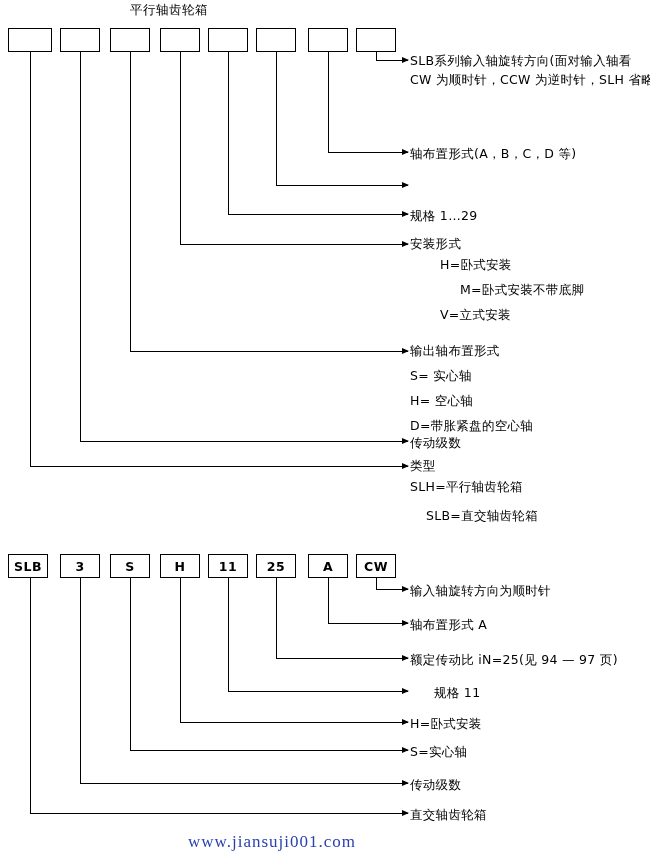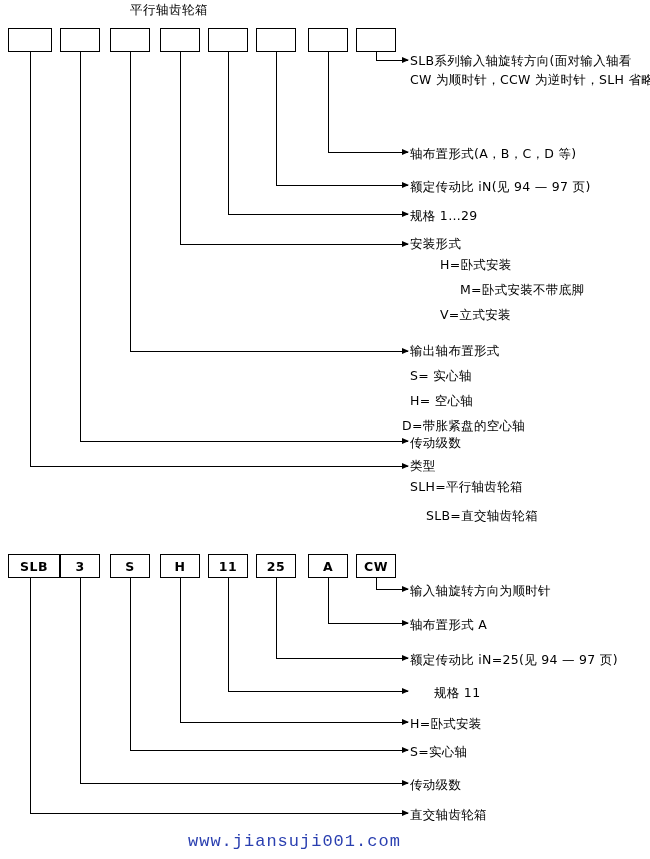--- a/index.html
+++ b/index.html
@@ -56,21 +56,21 @@
     position: absolute;
     font-size: 12.5px;
     line-height: 1.55;
     white-space: nowrap;
     letter-spacing: 0.3px;
   }
   .watermark {
     position: absolute;
     left: 188px;
     top: 832px;
-    font-family: Liberation Mono, monospace;
+    font-family: Liberation Serif, serif;
     font-size: 17px;
     color: #2a3fb0;
     letter-spacing: 1px;
   }
   .arrowhead {
     position: absolute;
     width: 0;
     height: 0;
     border-top: 3.5px solid transparent;
     border-bottom: 3.5px solid transparent;
@@ -104,23 +104,20 @@
   <div class="vline" style="left:328px; top:52px; height:100px;"></div>
   <div class="hline" style="left:328px; top:152px; width:80px;"></div>
   <div class="arrowhead" style="left:402px; top:148.5px;"></div>
   <div class="note" style="left:410px; top:144px;">
     <div>轴布置形式(A，B，C，D 等)</div>
   </div>
 
   <div class="vline" style="left:276px; top:52px; height:133px;"></div>
   <div class="hline" style="left:276px; top:185px; width:132px;"></div>
   <div class="arrowhead" style="left:402px; top:181.5px;"></div>
-  <div class="note" style="left:410px; top:177px;">
-    <div>额定传动比 iN(见 94 — 97 页)</div>
-  </div>
 
   <div class="vline" style="left:228px; top:52px; height:162px;"></div>
   <div class="hline" style="left:228px; top:214px; width:180px;"></div>
   <div class="arrowhead" style="left:402px; top:210.5px;"></div>
   <div class="note" style="left:410px; top:206px;">
     <div>规格 1…29</div>
   </div>
 
   <div class="vline" style="left:180px; top:52px; height:192px;"></div>
   <div class="hline" style="left:180px; top:244px; width:228px;"></div>
@@ -132,40 +129,40 @@
     <div style="margin-left:38px; margin-top:8px;">V=立式安装</div>
   </div>
 
   <div class="vline" style="left:130px; top:52px; height:299px;"></div>
   <div class="hline" style="left:130px; top:351px; width:278px;"></div>
   <div class="arrowhead" style="left:402px; top:347.5px;"></div>
   <div class="note" style="left:402px; top:343px; line-height:1.35;">
     <div style="margin-left:8px;">输出轴布置形式</div>
     <div style="margin-left:8px; margin-top:8px;">S= 实心轴</div>
     <div style="margin-left:8px; margin-top:8px;">H= 空心轴</div>
-    <div style="margin-left:0; margin-top:8px;">D=带胀紧盘的空心轴</div>
+    <div style="margin-left:8px; margin-top:8px;">D=带胀紧盘的空心轴</div>
   </div>
 
   <div class="vline" style="left:80px; top:52px; height:389px;"></div>
   <div class="hline" style="left:80px; top:441px; width:328px;"></div>
   <div class="arrowhead" style="left:402px; top:437.5px;"></div>
   <div class="note" style="left:410px; top:433px;">
     <div>传动级数</div>
   </div>
 
   <div class="vline" style="left:30px; top:52px; height:414px;"></div>
   <div class="hline" style="left:30px; top:466px; width:378px;"></div>
   <div class="arrowhead" style="left:402px; top:462.5px;"></div>
   <div class="note" style="left:402px; top:458px; line-height:1.35;">
     <div style="margin-left:8px;">类型</div>
     <div style="margin-left:8px; margin-top:4px;">SLH=平行轴齿轮箱</div>
     <div style="margin-left:24px; margin-top:12px;">SLB=直交轴齿轮箱</div>
   </div>
 
-  <div class="box labeled" style="left:8px;  top:554px; width:52px; height:24px;">SLB</div>
+  <div class="box labeled" style="left:8px;  top:554px; width:40px; height:24px;">SLB</div>
   <div class="box labeled" style="left:60px; top:554px; width:40px; height:24px;">3</div>
   <div class="box labeled" style="left:110px;top:554px; width:40px; height:24px;">S</div>
   <div class="box labeled" style="left:160px;top:554px; width:40px; height:24px;">H</div>
   <div class="box labeled" style="left:208px;top:554px; width:40px; height:24px;">11</div>
   <div class="box labeled" style="left:256px;top:554px; width:40px; height:24px;">25</div>
   <div class="box labeled" style="left:308px;top:554px; width:40px; height:24px;">A</div>
   <div class="box labeled" style="left:356px;top:554px; width:40px; height:24px;">CW</div>
 
   <div class="vline" style="left:376px; top:578px; height:11px;"></div>
   <div class="hline" style="left:376px; top:589px; width:32px;"></div>

